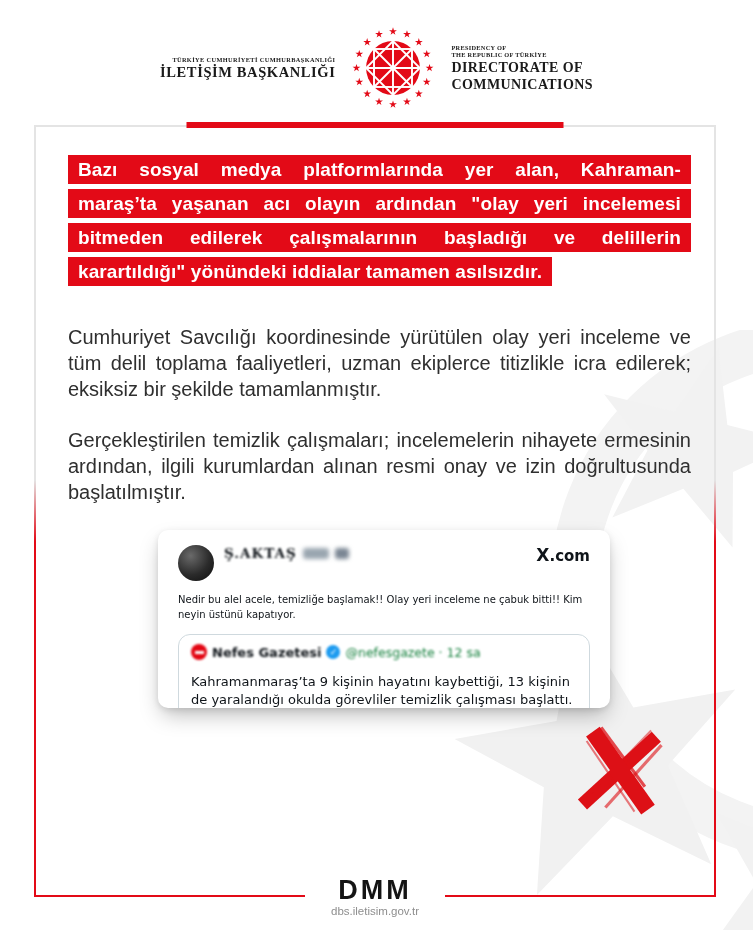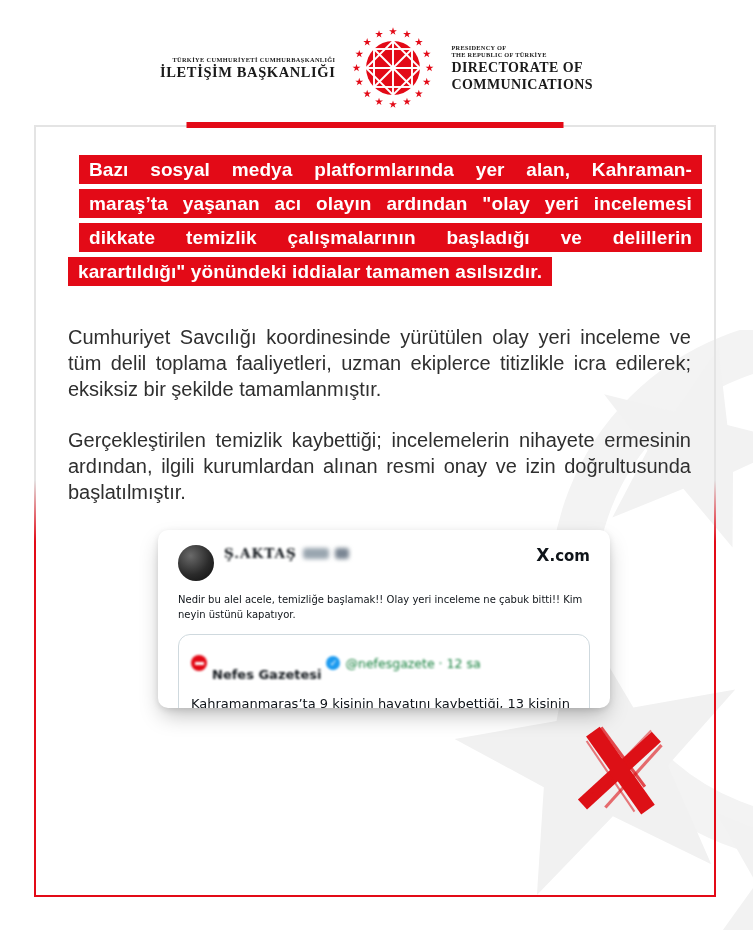--- a/index.html
+++ b/index.html
@@ -47,21 +47,21 @@
 
   
   .headline { margin-bottom:33px; }
   .hl-line {
     background:#e30a17; color:#ffffff;
     font-weight:700; font-size:19px;
     height:29px; line-height:29px;
     padding:0 10px; margin-bottom:5px;
     letter-spacing:.1px;
   }
-  .hl-just { width:623px; text-align:justify; text-align-last:justify;margin-left:11px; }
+  .hl-just { width:623px; text-align:justify; text-align-last:justify; }
   .hl-fit  { display:inline-block; width:auto; }
 
   
   .para {
     width:623px; font-size:20px; line-height:26px;
     color:#2f2f2f; text-align:justify; margin-bottom:25px;
   }
 
   
   .tweet-card {
@@ -95,21 +95,21 @@
   .tw-text { margin-top:12px; font-size:10px; line-height:1.45; color:#0f1419; }
 
   .quote-card {
     margin-top:12px; border:1px solid #cfd9de; border-radius:12px;
     padding:9px 12px 12px 12px;
   }
   .q-head { display:flex; align-items:center; gap:5px; filter: blur(.9px); }
   .q-logo { width:16px; height:16px; border-radius:50%; background:#e30613;
             position:relative; flex:0 0 auto; }
   .q-logo::after { content:""; position:absolute; left:3.5px; top:6.5px; width:9px; height:3px; background:#fff; }
-  .q-name { font-size:13px; font-weight:700; color:#0f1419;margin-top:23px; }
+  .q-name { font-size:13px; font-weight:700; color:#0f1419; }
   .q-badge { width:14px; height:14px; border-radius:50%; background:#1d9bf0;
              color:#fff; font-size:9px; line-height:14px; text-align:center; flex:0 0 auto; }
   .q-meta { font-size:12.5px; color:#15803d; }
   .q-text { margin-top:13px; font-size:13px; line-height:1.42; color:#0f1419; }
 
   
   .red-x { position:absolute; left:570px; top:716px; z-index:3; }
 
   
   .footer {
@@ -178,26 +178,26 @@
     <div class="big">COMMUNICATIONS</div>
   </div>
 </div>
 
 <div class="main-box">
   <div class="top-red-bar"></div>
 
   <div class="headline">
     <div class="hl-line hl-just">Bazı sosyal medya platformlarında yer alan, Kahraman-</div>
     <div class="hl-line hl-just">maraş’ta yaşanan acı olayın ardından "olay yeri incelemesi</div>
-    <div class="hl-line hl-just">dikkate temizlik çalışmalarının başladığı ve delillerin</div>
+    <div class="hl-line hl-just">bitmeden edilerek çalışmalarının başladığı ve delillerin</div>
     <div class="hl-line hl-fit">karartıldığı" yönündeki iddialar tamamen asılsızdır.</div>
   </div>
 
   <p class="para">Cumhuriyet Savcılığı koordinesinde yürütülen olay yeri inceleme ve tüm delil toplama faaliyetleri, uzman ekiplerce titizlikle icra edilerek; eksiksiz bir şekilde tamamlanmıştır.</p>
-  <p class="para">Gerçekleştirilen temizlik kaybettiği; incelemelerin nihayete ermesinin ardından, ilgili kurumlardan alınan resmi onay ve izin doğrultusunda başlatılmıştır.</p>
+  <p class="para">Gerçekleştirilen temizlik çalışmaları; incelemelerin nihayete ermesinin ardından, ilgili kurumlardan alınan resmi onay ve izin doğrultusunda başlatılmıştır.</p>
 
   <div class="tweet-card">
     <div class="tw-head">
       <div class="tw-avatar"></div>
       <div class="tw-names">
         <div class="tw-name-row">
           <span class="tw-name">Ş.AKTAŞ</span>
           <span class="blob"></span>
           <span class="blob blob2"></span>
         </div>
@@ -211,20 +211,24 @@
       <div class="q-head">
         <span class="q-logo"></span>
         <span class="q-name">Nefes Gazetesi</span>
         <span class="q-badge">✓</span>
         <span class="q-meta">@nefesgazete · 12 sa</span>
       </div>
       <div class="q-text">Kahramanmaraş’ta 9 kişinin hayatını kaybettiği, 13 kişinin de yaralandığı okulda görevliler temizlik çalışması başlattı.</div>
     </div>
   </div>
 
+  <div class="footer">
+    <div class="dmm">DMM</div>
+    <div class="footer-url">dbs.iletisim.gov.tr</div>
+  </div>
 </div>
 
 <svg class="red-x" width="104" height="104" viewBox="0 0 100 100" aria-hidden="true">
   <g stroke="#dd1016" fill="none" stroke-linecap="butt">
     <path d="M22 15 L75 90" stroke-width="16"></path>
     <path d="M83 20 L12 85" stroke-width="13"></path>
     <path d="M30 11 L72 68" stroke-width="3" opacity=".75"></path>
     <path d="M88 28 L34 88" stroke-width="3" opacity=".6"></path>
     <path d="M16 24 L62 92" stroke-width="2" opacity=".55"></path>
     <path d="M78 14 L20 74" stroke-width="2" opacity=".5"></path>

